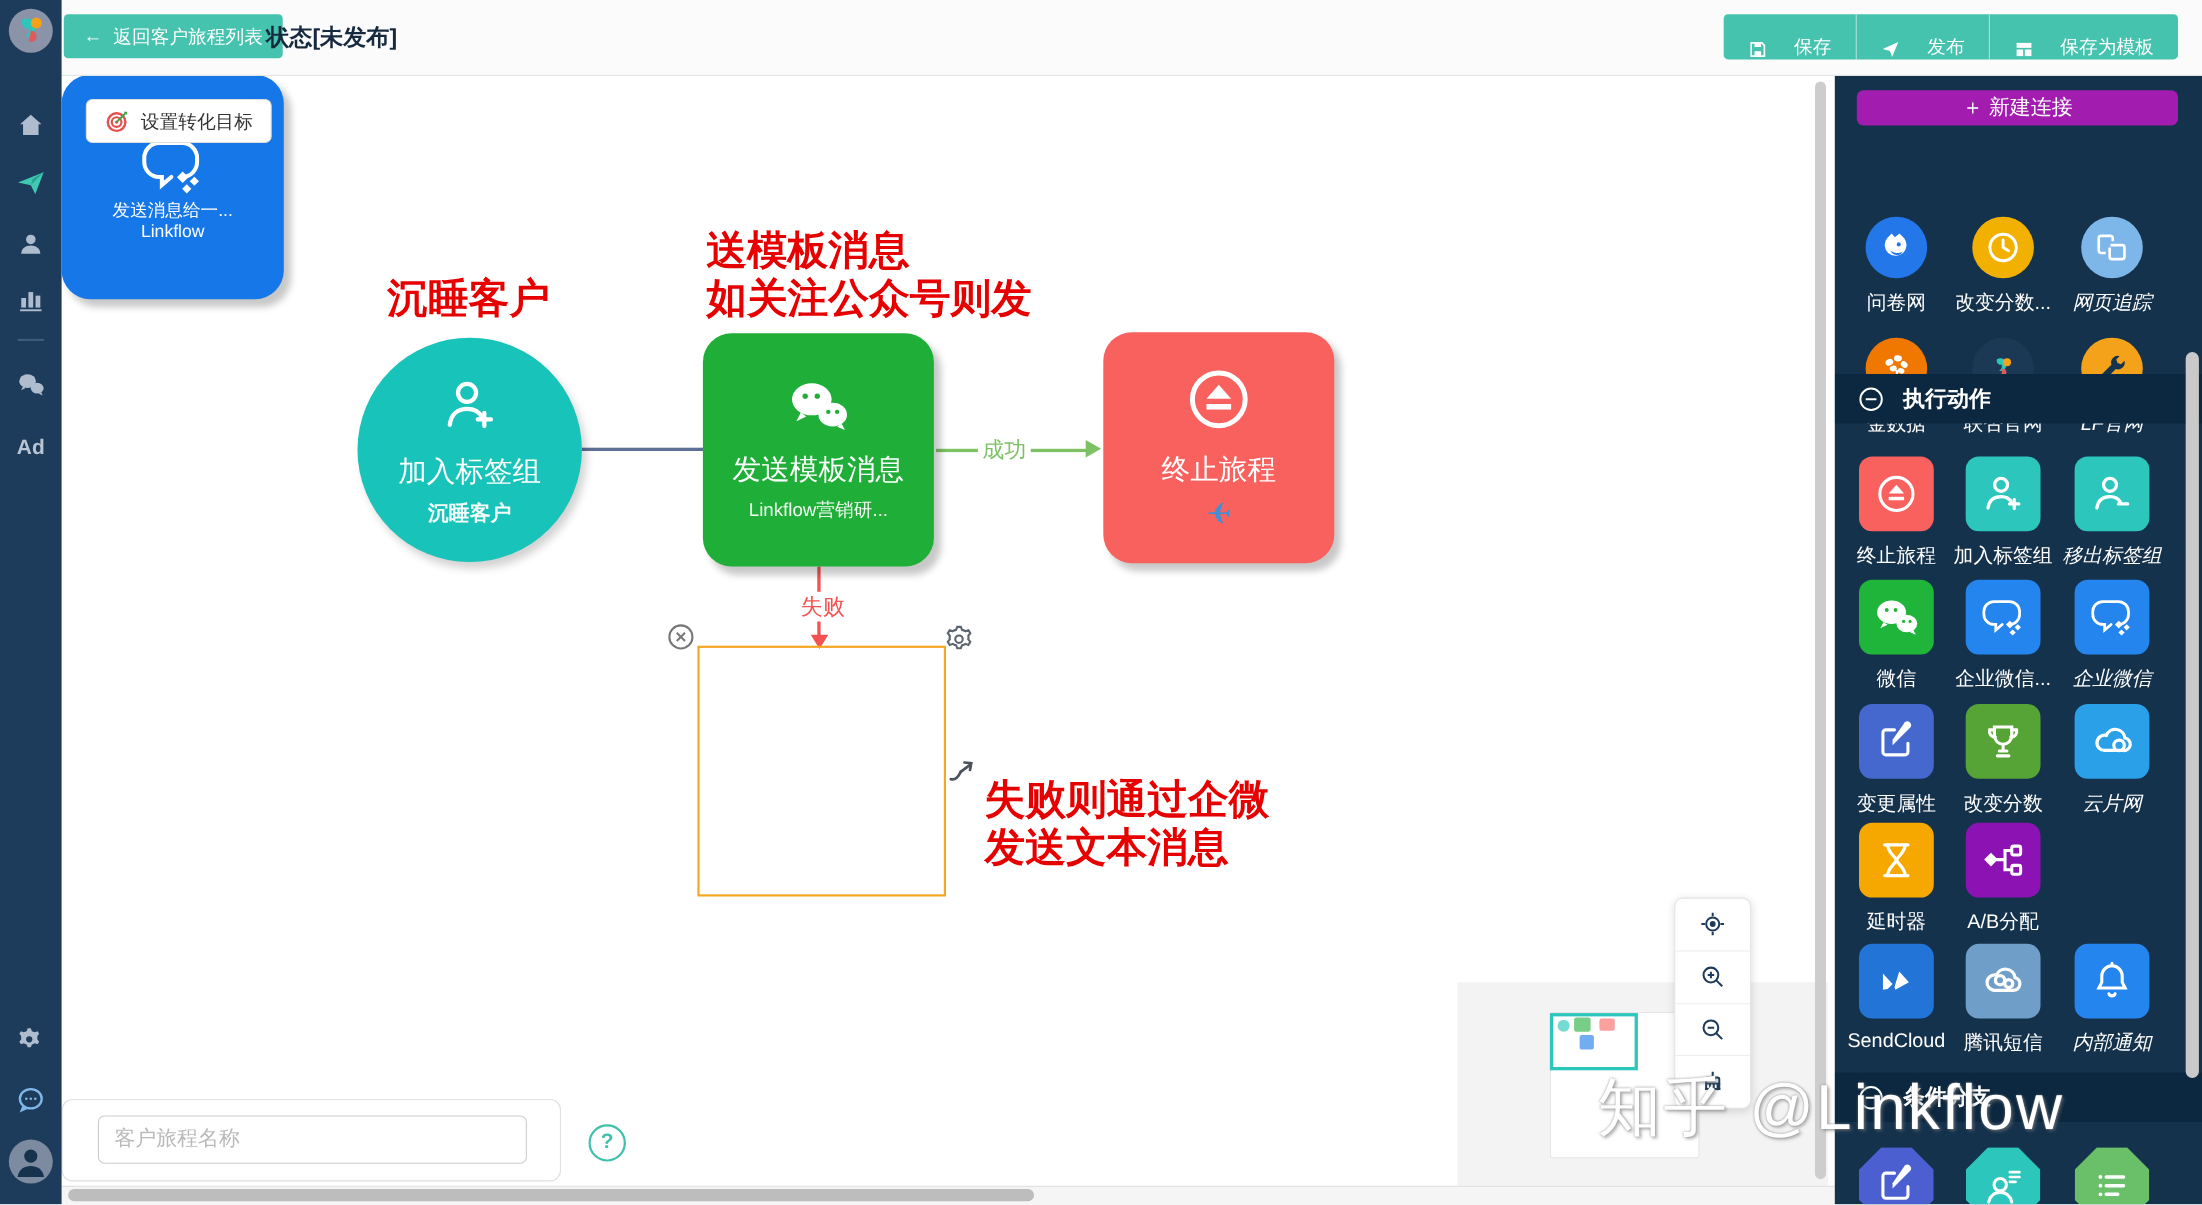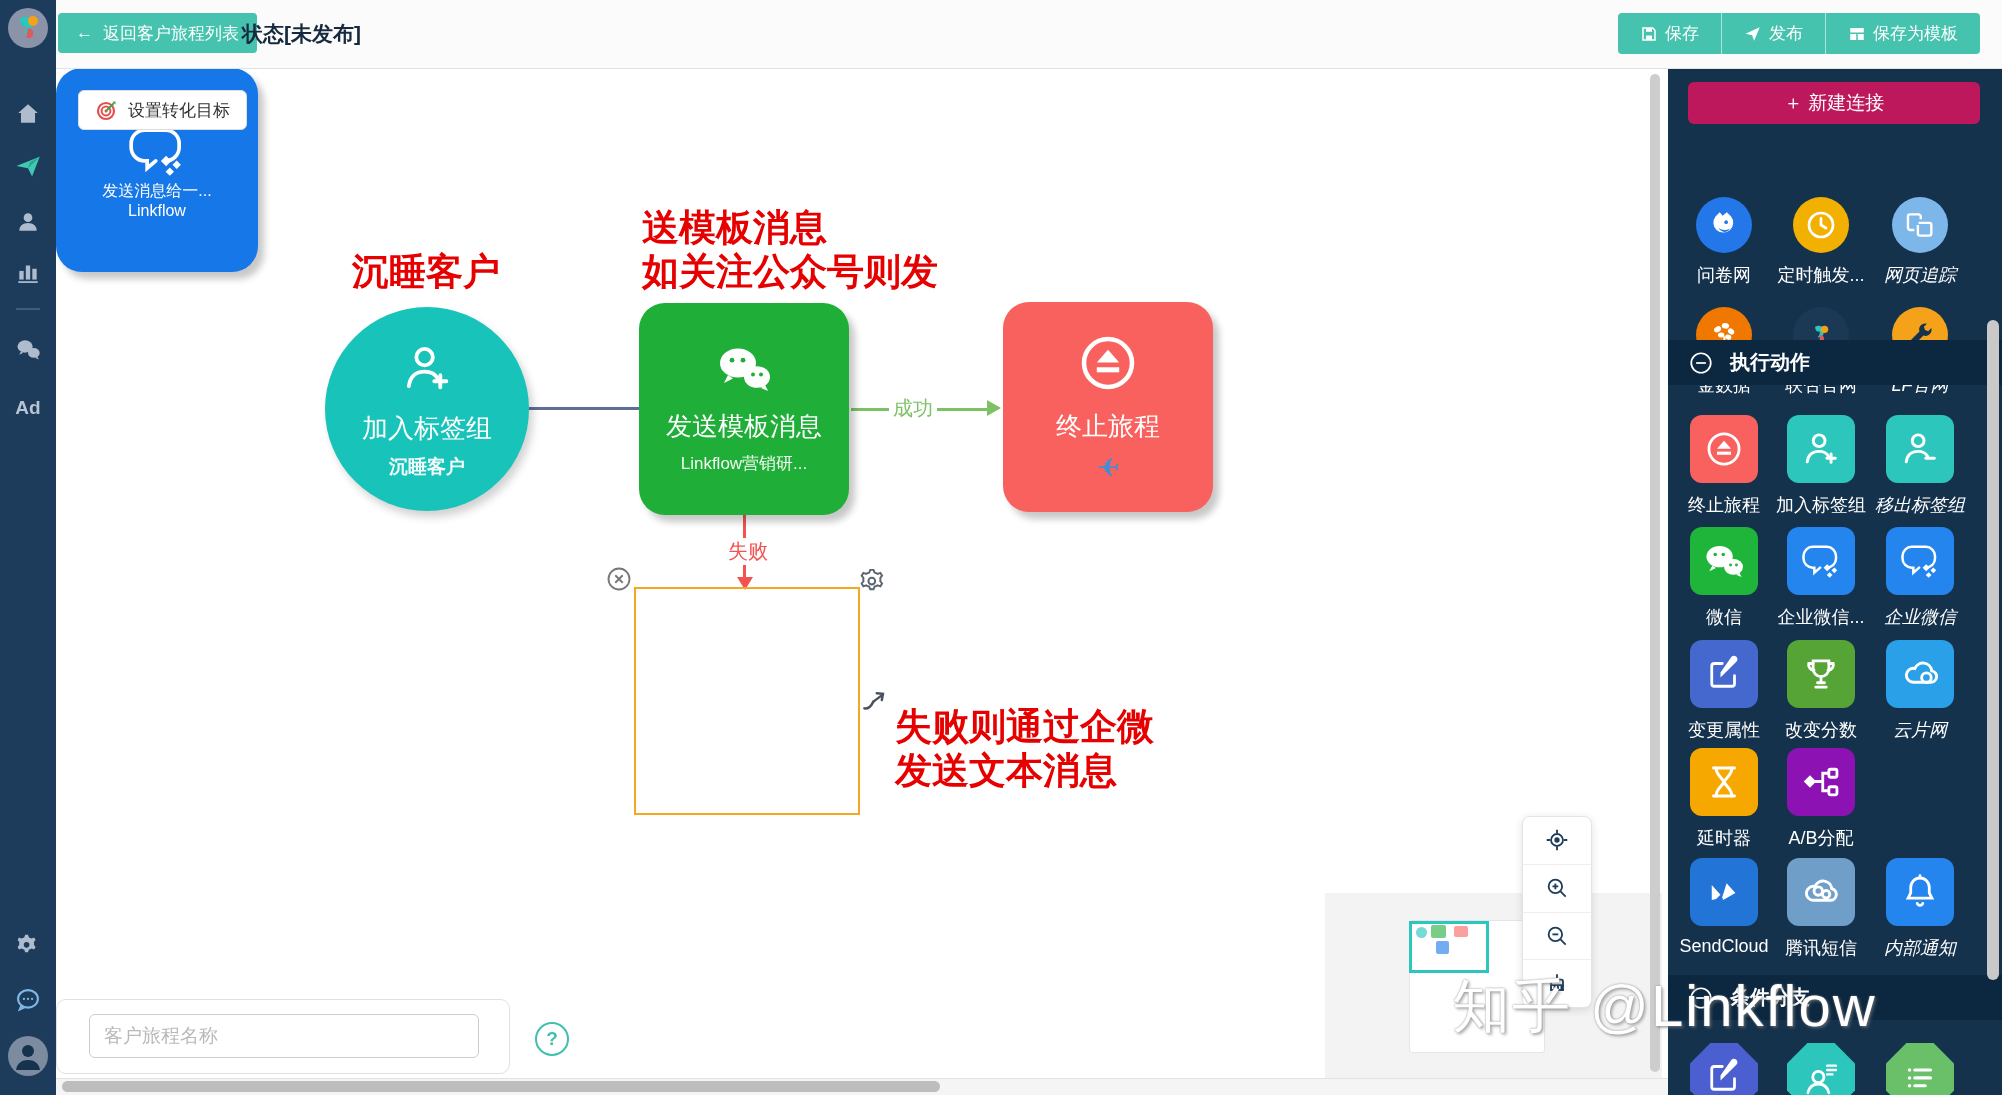--- a/index.html
+++ b/index.html
@@ -12,21 +12,21 @@
   .sb-icon{left:0;width:56px;height:40px;display:flex;align-items:center;justify-content:center;color:#aebcce;}
   #sb-logo{top:5px;height:46px;}
   .sb-divider{left:16px;top:308px;width:24px;height:2px;background:#3c5c7c;}
   #sb-ad{font-weight:bold;font-size:19px;color:#b9c4d2;}
 
   
   #topbar{left:56px;top:0;width:1946px;height:68px;background:#fbfbfb;border-bottom:1px solid #e3e3e3;z-index:20;}
   #back-btn{position:absolute;left:2px;top:13px;height:40px;padding:0 18px;background:#45c3ae;color:#fff;border:none;border-radius:4px;font-size:17px;display:flex;align-items:center;gap:10px;cursor:pointer;font-family:inherit;}
   #status-title{position:absolute;left:186px;top:20px;font-size:21px;font-weight:bold;color:#17293e;}
   #save-group{position:absolute;right:22px;top:13px;height:41px;display:flex;background:#45c3ae;border-radius:4px;overflow:hidden;}
-  .sg-btn{display:flex;align-items:center;gap:7px;padding:0 22px;color:#fff;font-size:17px;background:transparent;border:none;border-left:1px solid rgba(255,255,255,.55);cursor:pointer;font-family:inherit;}
+  .sg-btn{display:flex;align-items:flex-end;gap:24px;padding:0 22px;color:#fff;font-size:17px;background:transparent;border:none;border-left:1px solid rgba(255,255,255,.55);cursor:pointer;font-family:inherit;}
   .sg-btn:first-child{border-left:none;}
 
   
   #canvas{left:56px;top:68px;width:1612px;height:1027px;background:#fff;overflow:hidden;}
   #goal-btn{position:absolute;left:22px;top:22px;height:40px;padding:0 16px;background:#fff;border:1px solid #ddd;border-radius:6px;display:flex;align-items:center;gap:9px;font-size:17px;color:#333;cursor:pointer;font-family:inherit;}
   .annot{position:absolute;color:#e60000;font-weight:bold;font-size:37px;line-height:1.2;}
 
   .node{position:absolute;display:flex;flex-direction:column;align-items:center;justify-content:center;color:#fff;text-align:center;}
   .node .nlabel{font-size:26px;margin-top:14px;}
   .node .nsub{font-size:17px;margin-top:8px;opacity:.95;}
@@ -59,21 +59,21 @@
   #help-btn{left:479px;top:954px;width:30px;height:30px;border-radius:50%;border:2px solid #3fc0ab;color:#3fc0ab;display:flex;align-items:center;justify-content:center;font-size:19px;font-weight:bold;background:#fff;z-index:6;cursor:pointer;}
 
   
   #hscroll-track{left:56px;top:1078px;width:1612px;height:17px;background:#f5f5f5;border-top:1px solid #e2e2e2;z-index:7;}
   #hscroll-thumb{position:absolute;left:6px;top:2px;width:878px;height:11px;background:#bdbdbd;border-radius:6px;}
   #canvas-vscroll{left:1650px;top:74px;width:10px;height:998px;background:#cdcdcd;border-radius:5px;z-index:7;}
   #panel-vscroll{left:1987px;top:320px;width:12px;height:660px;background:#c9c9c9;border-radius:6px;z-index:12;}
 
   
   #panel{left:1668px;top:68px;width:334px;height:1027px;background:#15324d;overflow:hidden;z-index:8;}
-  #new-conn-btn{position:absolute;left:20px;top:14px;width:292px;height:42px;background:#be185d;border:none;border-radius:6px;color:#fff;font-size:19px;cursor:pointer;font-family:inherit;}
+  #new-conn-btn{position:absolute;left:20px;top:14px;width:292px;height:32px;background:#a21caf;border:none;border-radius:6px;color:#fff;font-size:19px;cursor:pointer;font-family:inherit;}
   .p-row{position:absolute;left:0;width:334px;height:110px;}
   .p-cell{position:absolute;top:0;width:96px;display:flex;flex-direction:column;align-items:center;cursor:pointer;}
   .c1{left:8px;} .c2{left:105px;} .c3{left:204px;font-style:italic;}
   .p-label{margin-top:10px;color:#fff;font-size:18px;white-space:nowrap;}
   .ic-circle{width:56px;height:56px;border-radius:50%;display:flex;align-items:center;justify-content:center;}
   .ic-tile{width:68px;height:68px;border-radius:12px;display:flex;align-items:center;justify-content:center;}
   .ic-oct{width:68px;height:68px;display:flex;align-items:center;justify-content:center;clip-path:polygon(30% 0,70% 0,100% 30%,100% 70%,70% 100%,30% 100%,0 70%,0 30%);}
   .sec-header{position:absolute;left:0;width:334px;height:45px;background:#0c2840;display:flex;align-items:center;gap:16px;padding-left:20px;box-sizing:border-box;color:#fff;}
   .sec-title{font-size:20px;font-weight:bold;}
 
@@ -372,21 +372,21 @@
         </div>
         <div class="p-label">问卷网</div>
       </div>
       <div class="p-cell c2">
         <div class="ic-circle" style="background:#f2b000">
           <svg width="36" height="36" viewBox="0 0 24 24" fill="none" stroke="#fff" stroke-width="1.8">
               <circle cx="12" cy="12" r="8"></circle>
               <path d="M12 7.5V12l3.3 2" stroke-linecap="round"></path>
             </svg>
         </div>
-        <div class="p-label">定时触发...</div>
+        <div class="p-label">改变分数...</div>
       </div>
       <div class="p-cell c3">
         <div class="ic-circle" style="background:#7db6e8">
           <svg width="34" height="34" viewBox="0 0 24 24" fill="none" stroke="#fff" stroke-width="1.7">
               <path d="M3.5 9V6a1.5 1.5 0 011.5-1.5h6A1.5 1.5 0 0112.5 6v2M3.5 9v5a1.5 1.5 0 001.5 1.5h3"></path>
               <path d="M11 10.5h7.5A1.5 1.5 0 0120 12v6a1.5 1.5 0 01-1.5 1.5H12A1.5 1.5 0 0110.5 18v-6"></path>
             </svg>
         </div>
         <div class="p-label">网页追踪</div>
       </div>

